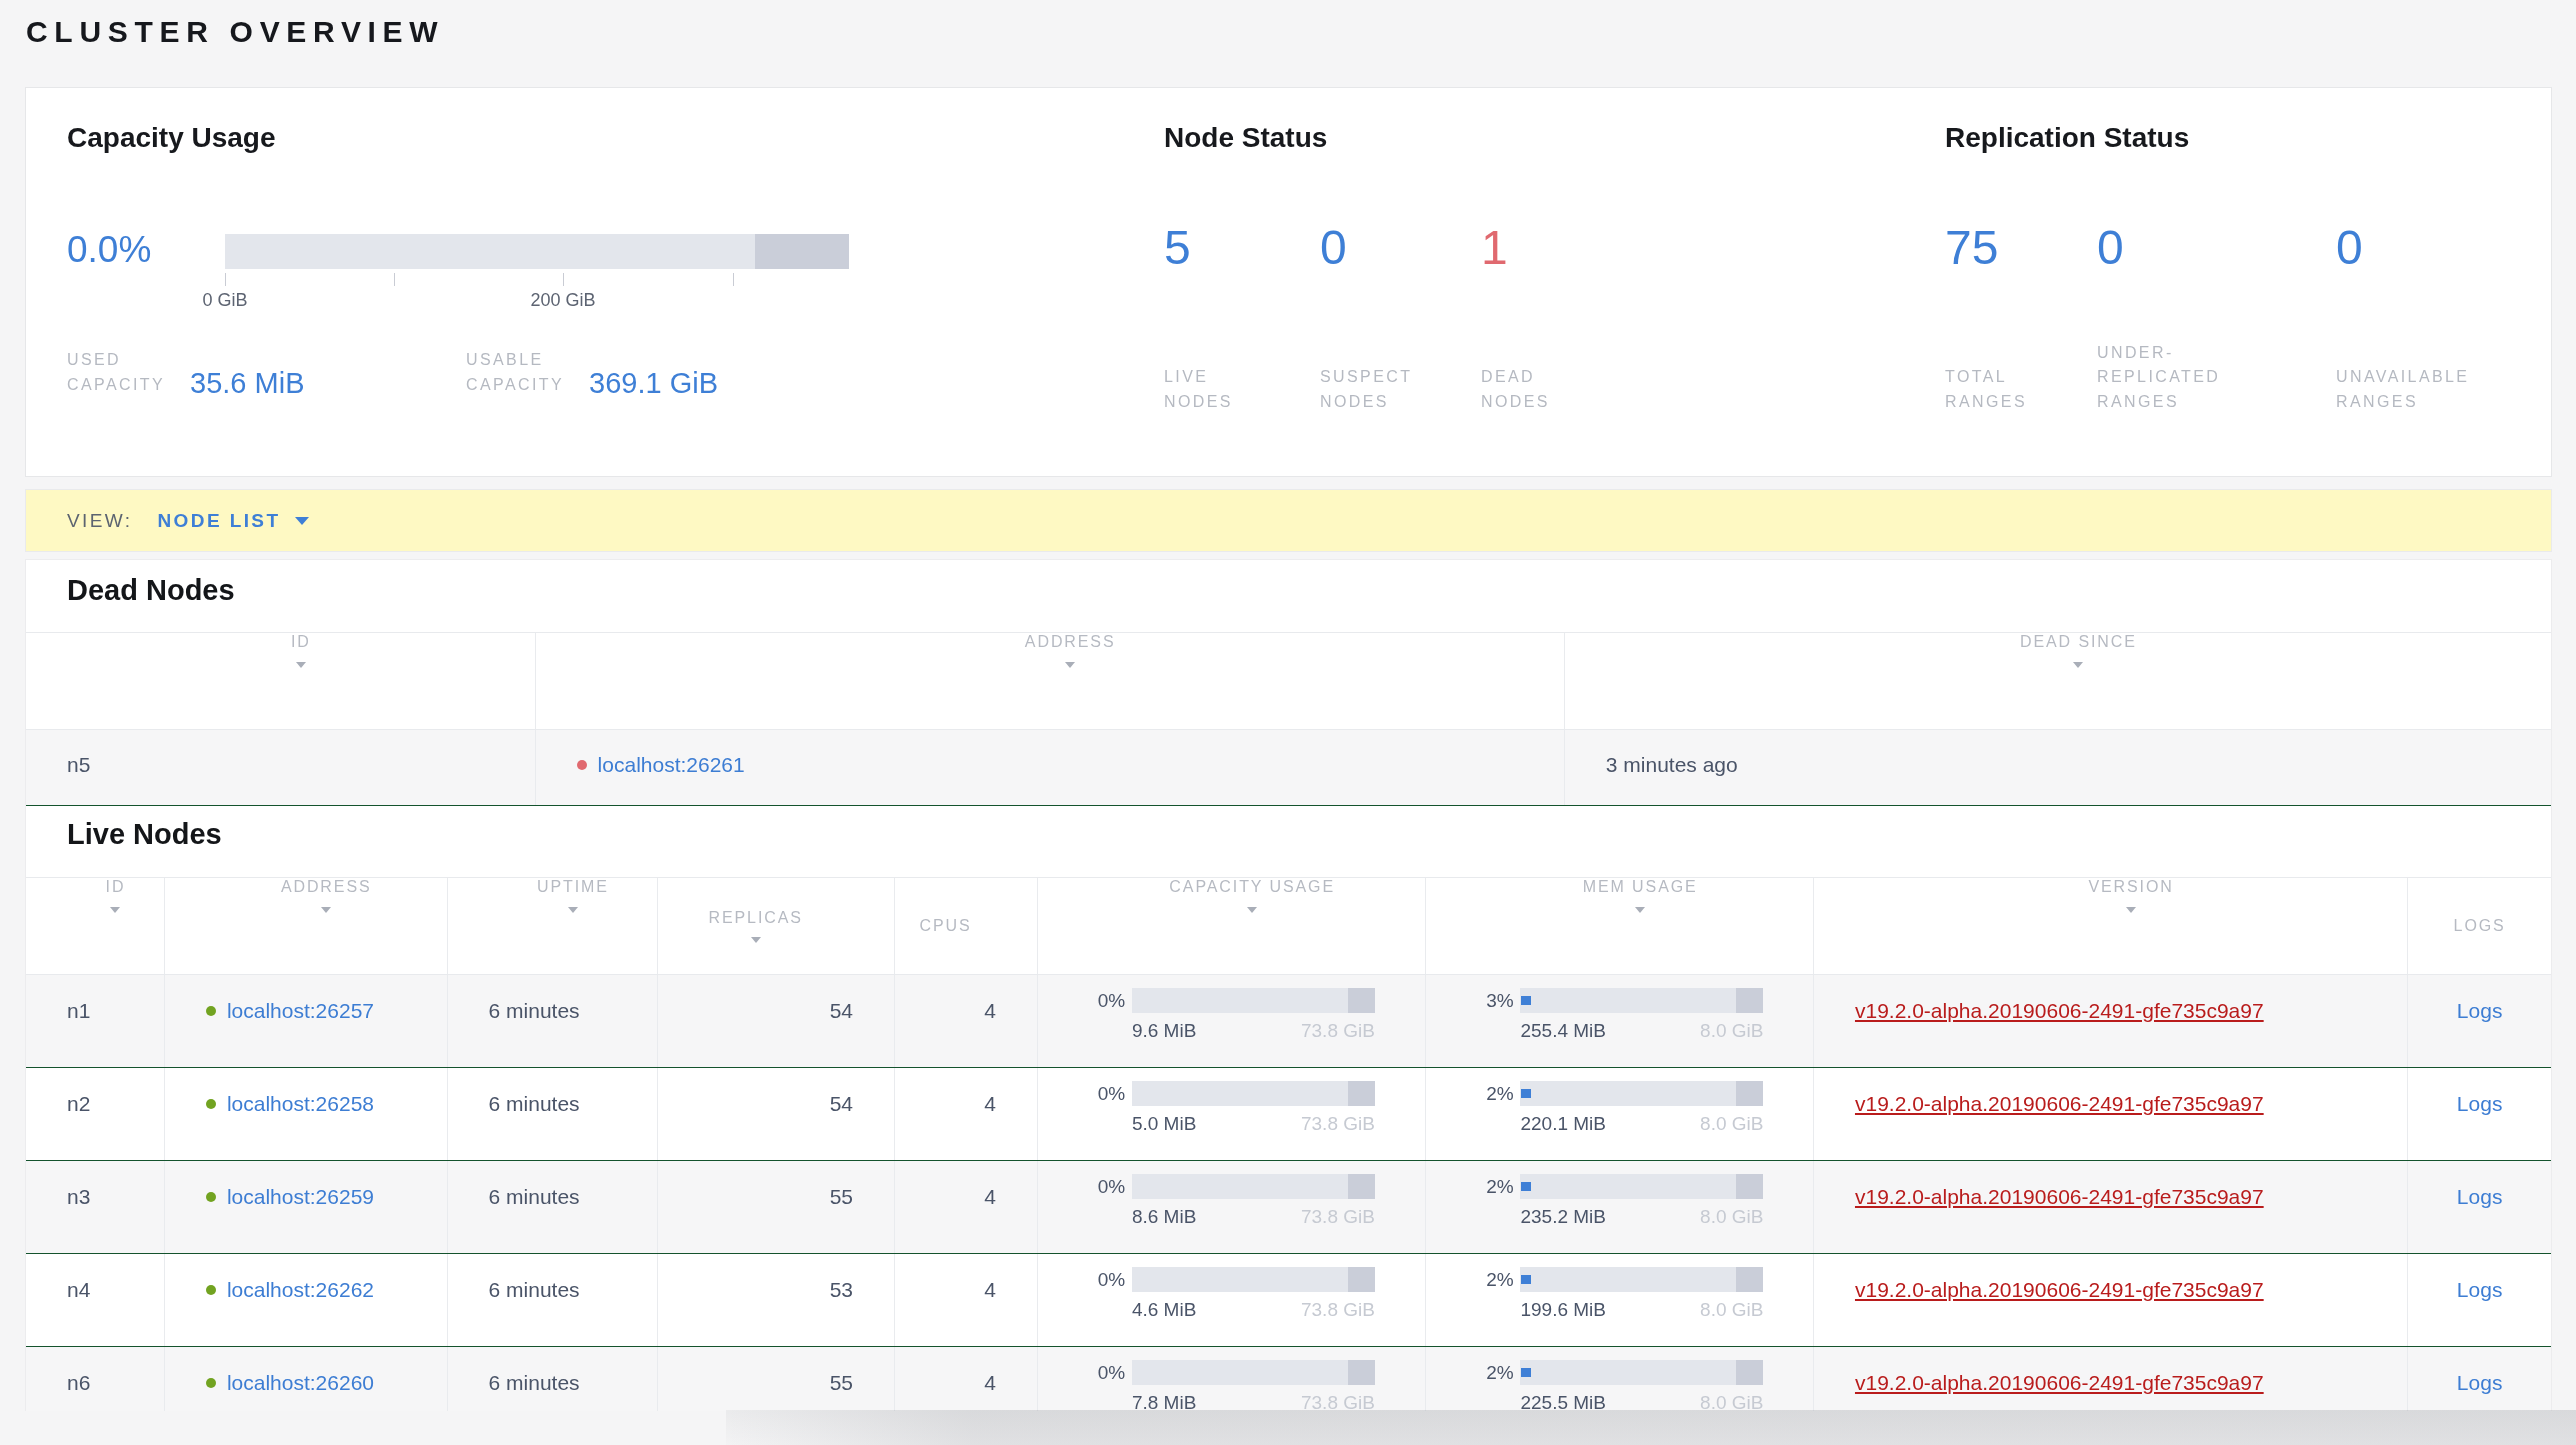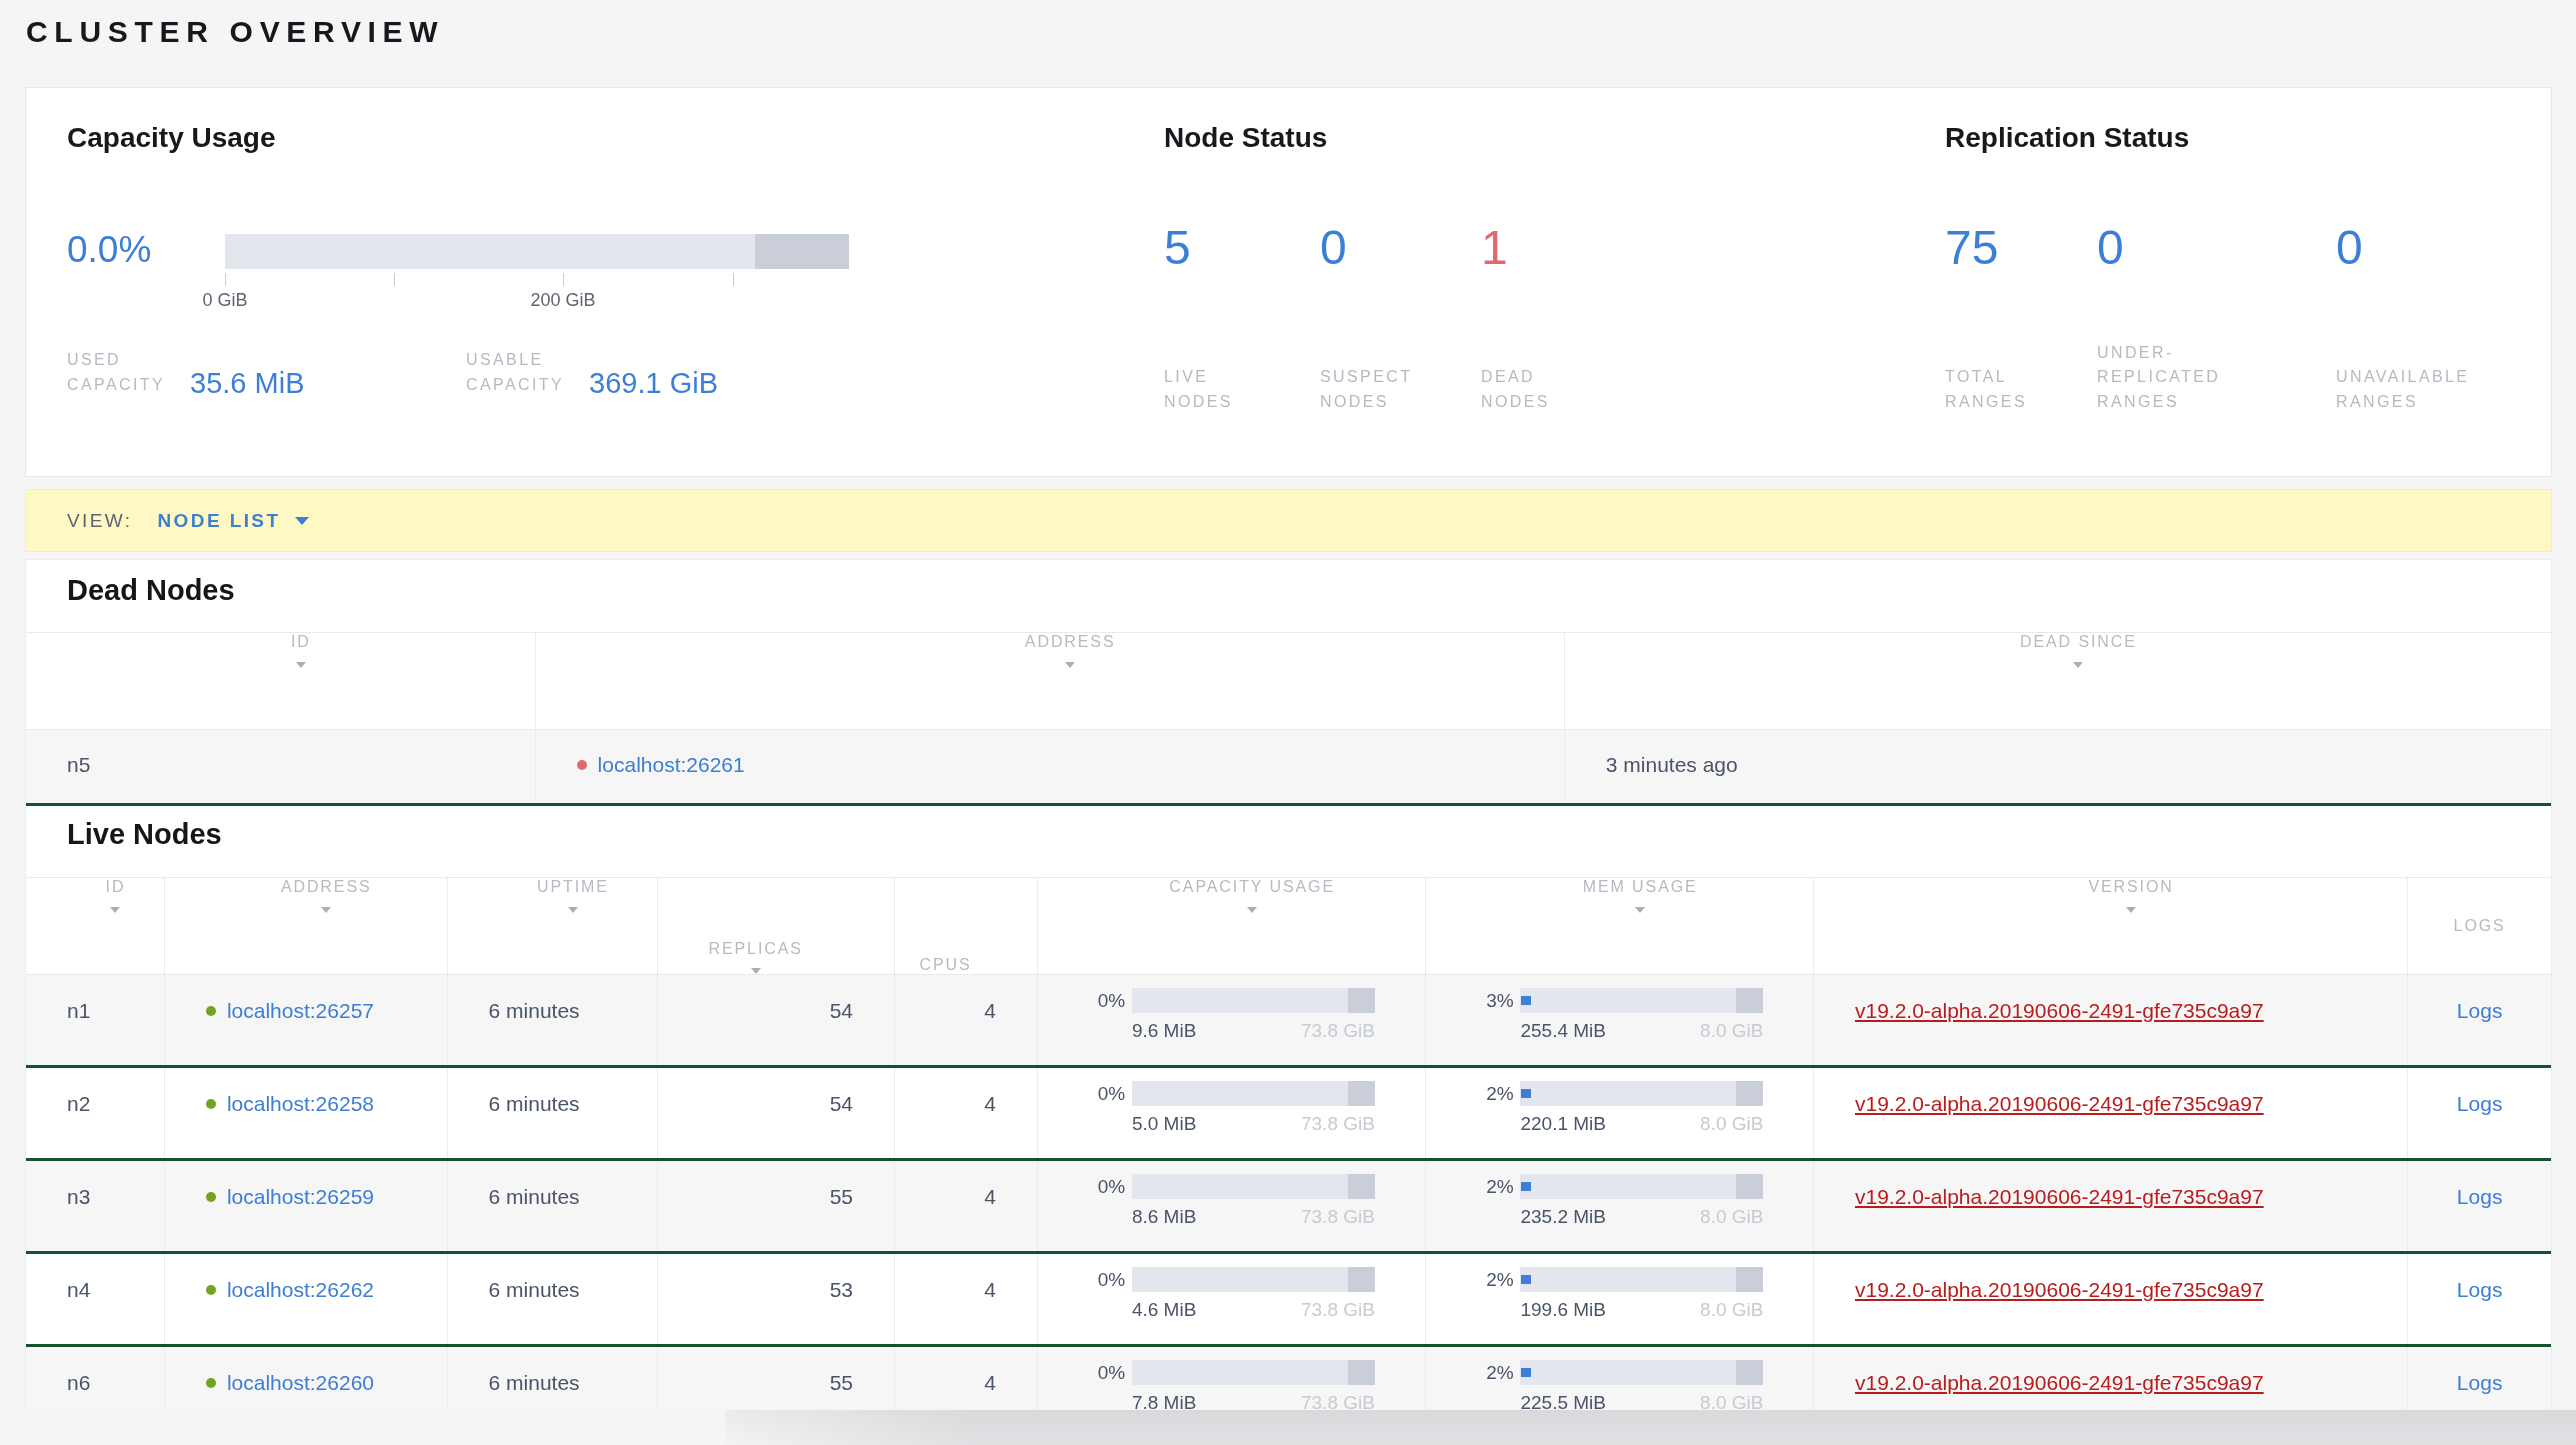--- a/index.html
+++ b/index.html
@@ -70,26 +70,26 @@
     background:#fff; border:1px solid #ececee; border-bottom:none; overflow:hidden;
   }
   .tbl-heading { font-size:29px; font-weight:700; color:#141619; padding:14.3px 0 0 41px; height:72px; }
   .tbl-heading.live { height:71px; padding-top:12.4px; }
 
   .thead { display:flex; height:98px; border-top:1px solid #e8eaed; border-bottom:1px solid #e8eaed; }
   .th {
     height:100%; display:flex; align-items:center; gap:10.5px; padding-left:41px;
     font-size:16px; letter-spacing:1.9px; color:#b6bac2; white-space:nowrap;flex-direction:column;
   }
-  .th.right { justify-content:flex-end; padding-left:0; padding-right:41px; }
+  .th.right { justify-content:center; padding-left:0; padding-right:41px; }
   .th.center { justify-content:center; padding-left:0; }
   .sort { width:0; height:0; border-left:5.7px solid transparent; border-right:5.7px solid transparent; border-top:6.7px solid #a9aeb8; }
   .th + .th, .td + .td { border-left:1px solid #e9ebee; }
 
-  .tr { display:flex; height:93px; border-bottom:3px solid #14532d; background:#fff; }
+  .tr { display:flex; height:93px; border-bottom:1px solid #14532d; background:#fff; }
   .tr.alt { background:#f6f6f7; }
   .tr.cut { height:70px; }
   .td { height:100%; padding:24px 0 0 41px; font-size:21px; color:#4a5468; }
   .td.right { text-align:right; padding-left:0; padding-right:41px; }
   .td.center { text-align:center; padding-left:0; }
   .td.bar-td { padding-top:13.4px; }
   .td-line { display:flex; align-items:center; }
   a.link { color:#3d7dd3; text-decoration:none; cursor:pointer; }
   .dot { width:10.5px; height:10.5px; border-radius:50%; margin-right:10.5px; flex:0 0 auto; }
   .dot.green { background:#72a321; }

